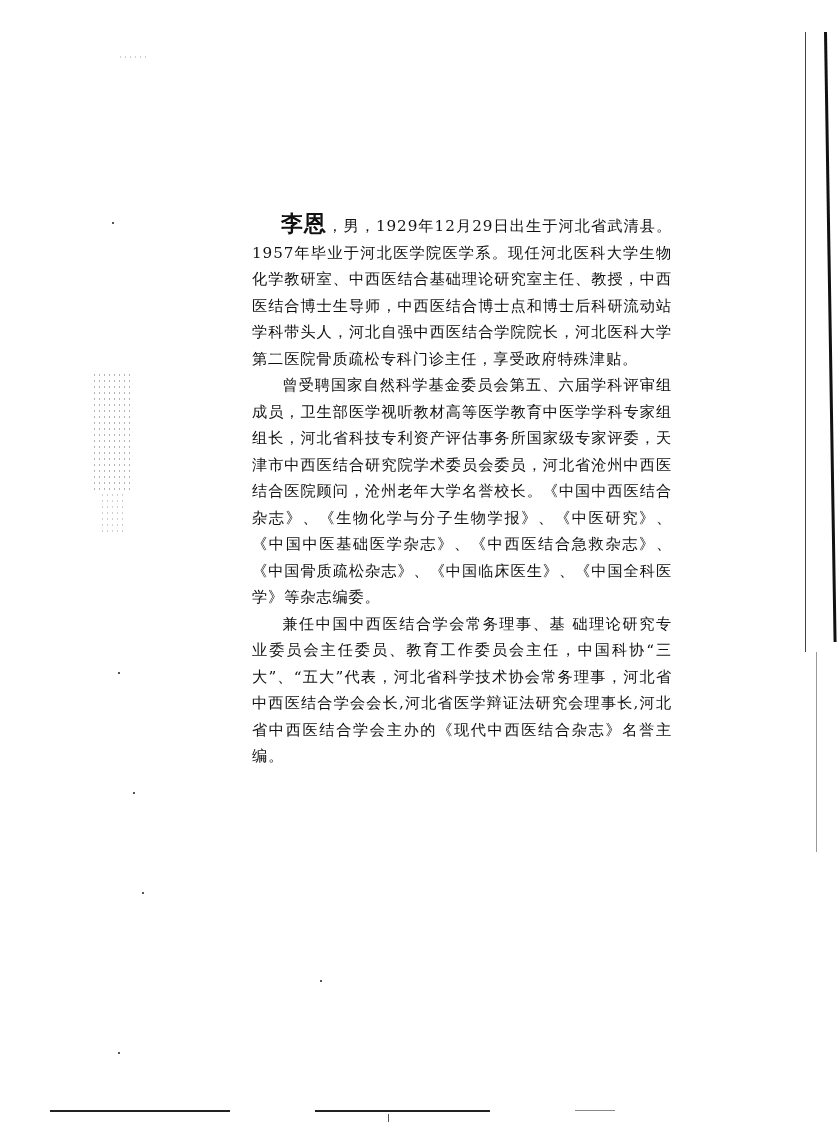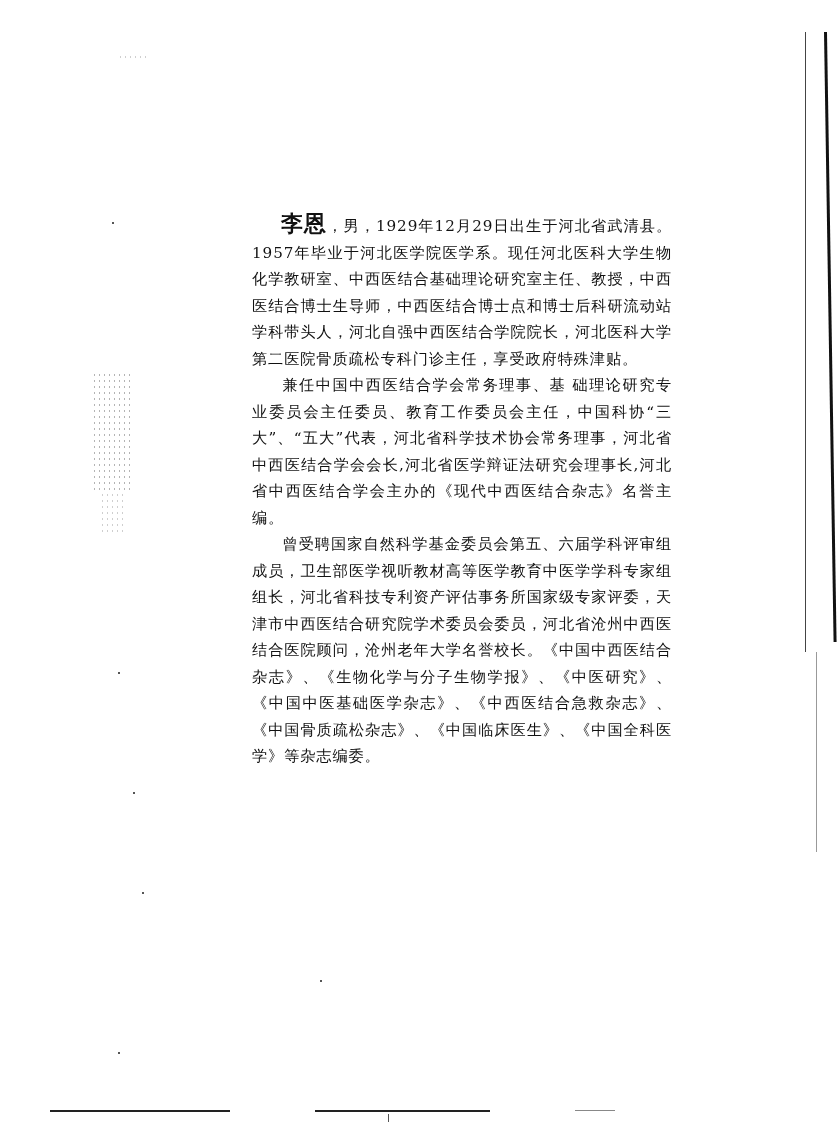--- a/index.html
+++ b/index.html
@@ -45,16 +45,16 @@
   <div class="edge-line-thin" style="left:805px;top:0;height:620px;"></div>
   <div class="edge-line-thin" style="left:816px;top:620px;height:200px;background:#999;"></div>
 
   <div class="bottom-rule" style="left:50px;width:180px;"></div>
   <div class="bottom-rule" style="left:315px;width:175px;"></div>
   <div class="bottom-rule" style="left:575px;width:40px;height:1px;background:#888;"></div>
   <div class="bottom-tick"></div>
 
   <div class="text-block">
     <p class="para first"><span class="name">李恩</span><span>，男，1929年12月29日出生于河北省武清县。1957年毕业于河北医学院医学系。现任河北医科大学生物化学教研室、中西医结合基础理论研究室主任、教授，中西医结合博士生导师，中西医结合博士点和博士后科研流动站学科带头人，河北自强中西医结合学院院长，河北医科大学第二医院骨质疏松专科门诊主任，享受政府特殊津贴。</span></p>
+    <p class="para">曾受聘国家自然科学基金委员会第五、六届学科评审组成员，卫生部医学视听教材高等医学教育中医学学科专家组组长，河北省科技专利资产评估事务所国家级专家评委，天津市中西医结合研究院学术委员会委员，河北省沧州中西医结合医院顾问，沧州老年大学名誉校长。《中国中西医结合杂志》、《生物化学与分子生物学报》、《中医研究》、《中国中医基础医学杂志》、《中西医结合急救杂志》、《中国骨质疏松杂志》、《中国临床医生》、《中国全科医学》等杂志编委。</p>
     <p class="para">兼任中国中西医结合学会常务理事、基 础理论研究专业委员会主任委员、教育工作委员会主任，中国科协“三大”、“五大”代表，河北省科学技术协会常务理事，河北省中西医结合学会会长,河北省医学辩证法研究会理事长,河北省中西医结合学会主办的《现代中西医结合杂志》名誉主编。</p>
-    <p class="para">曾受聘国家自然科学基金委员会第五、六届学科评审组成员，卫生部医学视听教材高等医学教育中医学学科专家组组长，河北省科技专利资产评估事务所国家级专家评委，天津市中西医结合研究院学术委员会委员，河北省沧州中西医结合医院顾问，沧州老年大学名誉校长。《中国中西医结合杂志》、《生物化学与分子生物学报》、《中医研究》、《中国中医基础医学杂志》、《中西医结合急救杂志》、《中国骨质疏松杂志》、《中国临床医生》、《中国全科医学》等杂志编委。</p>
   </div>
 </div>
 
 </body></html>

